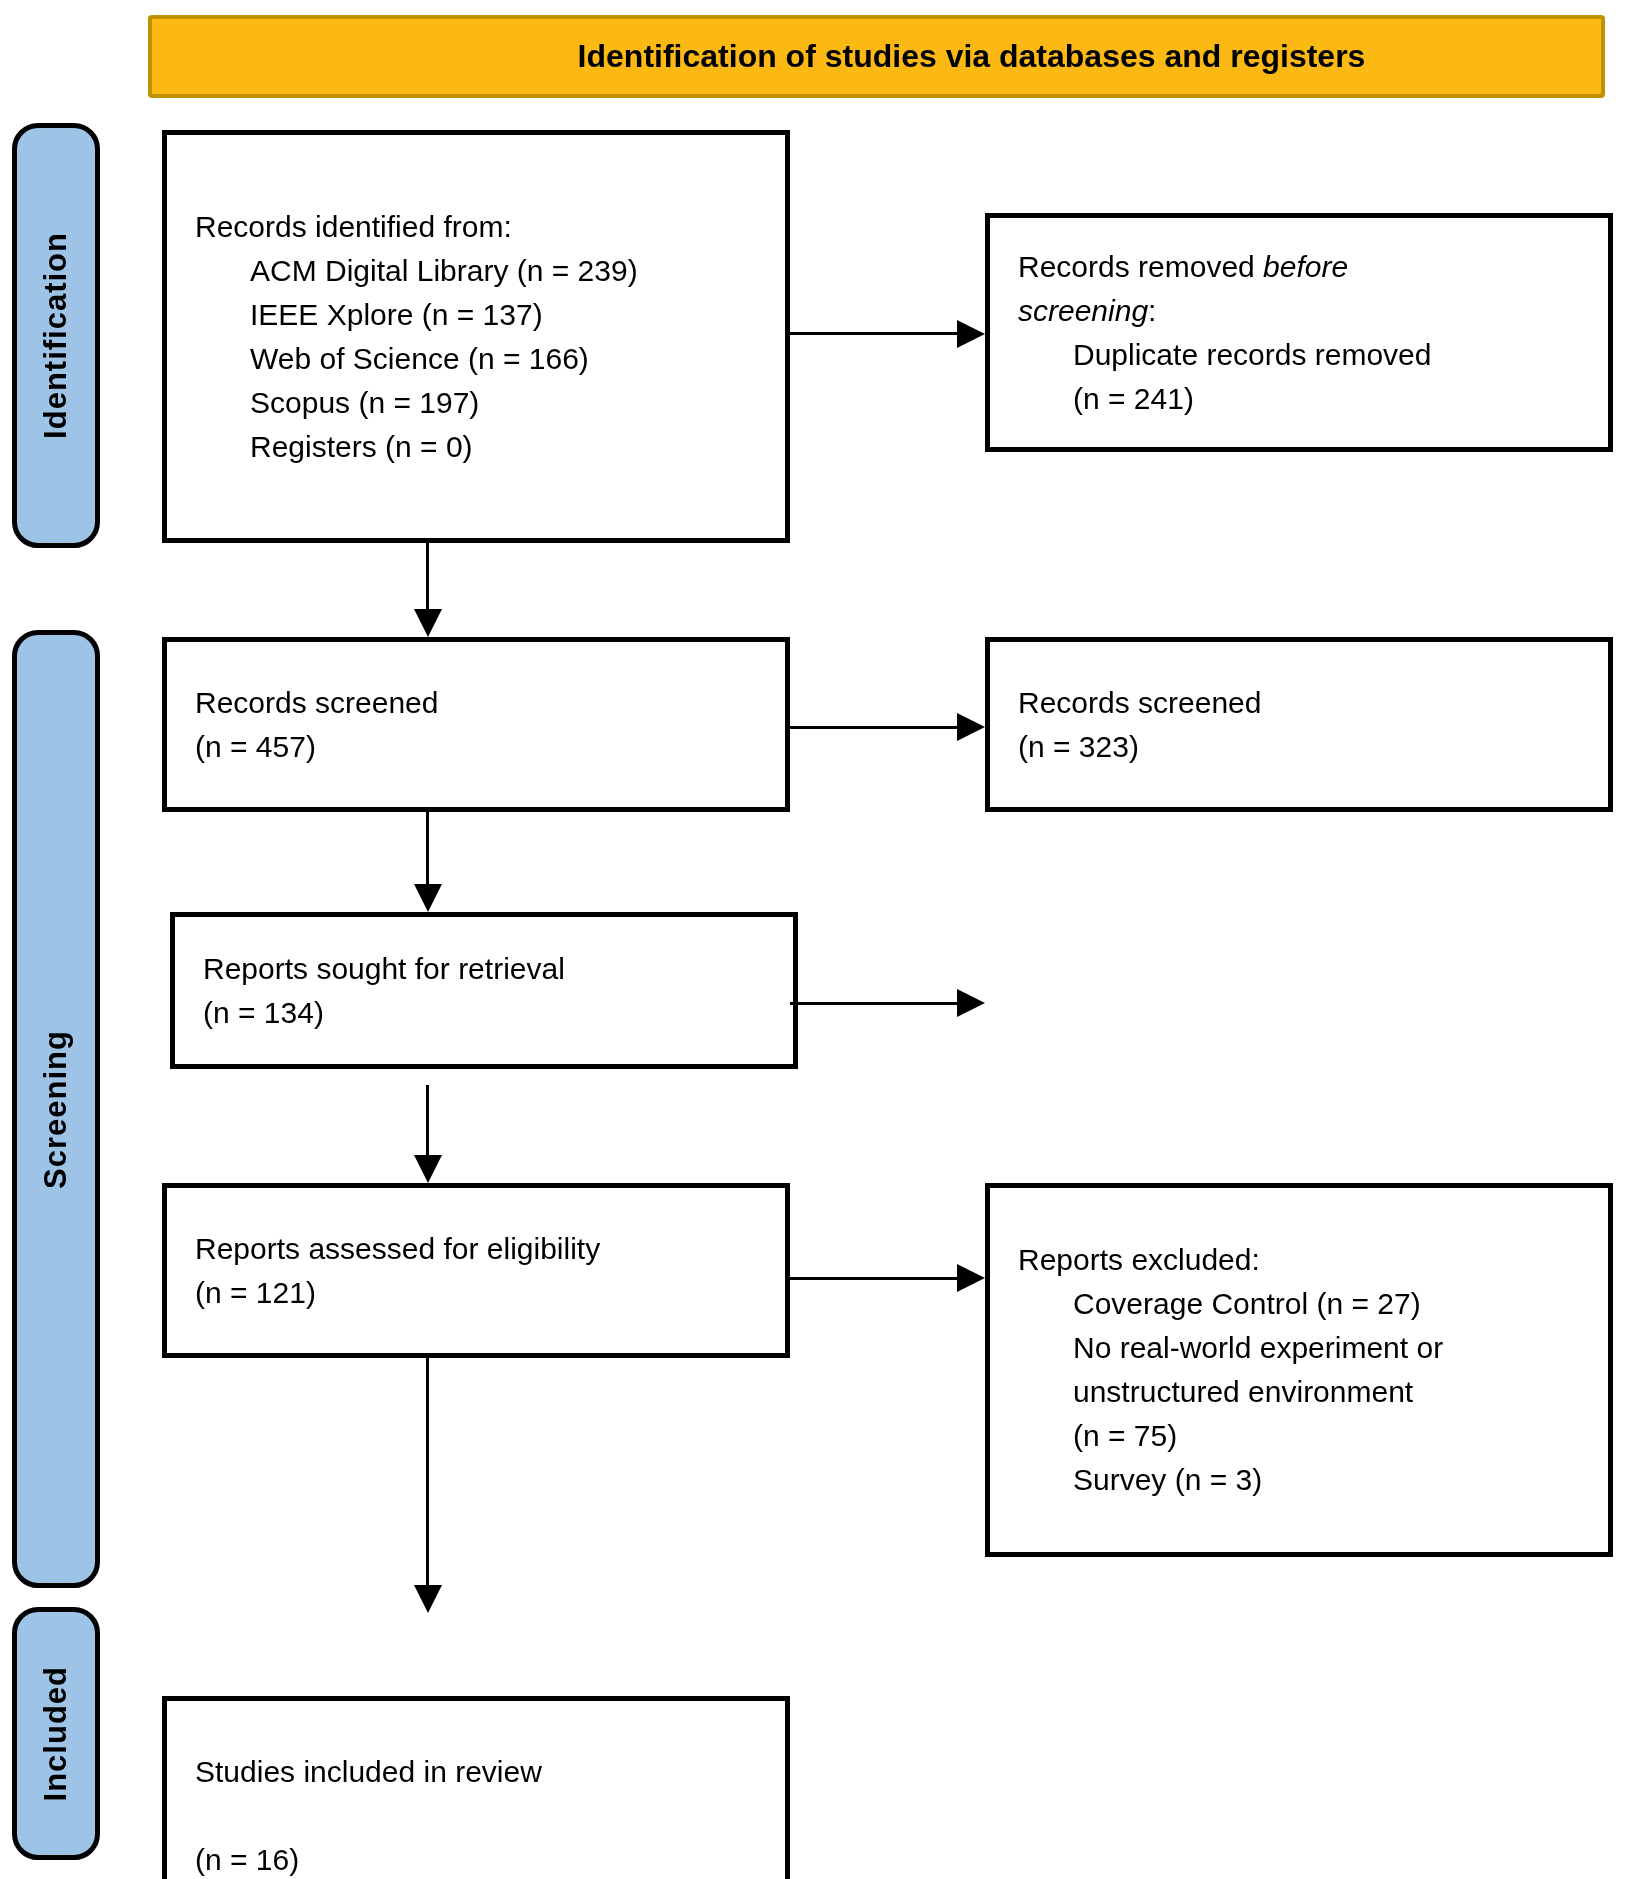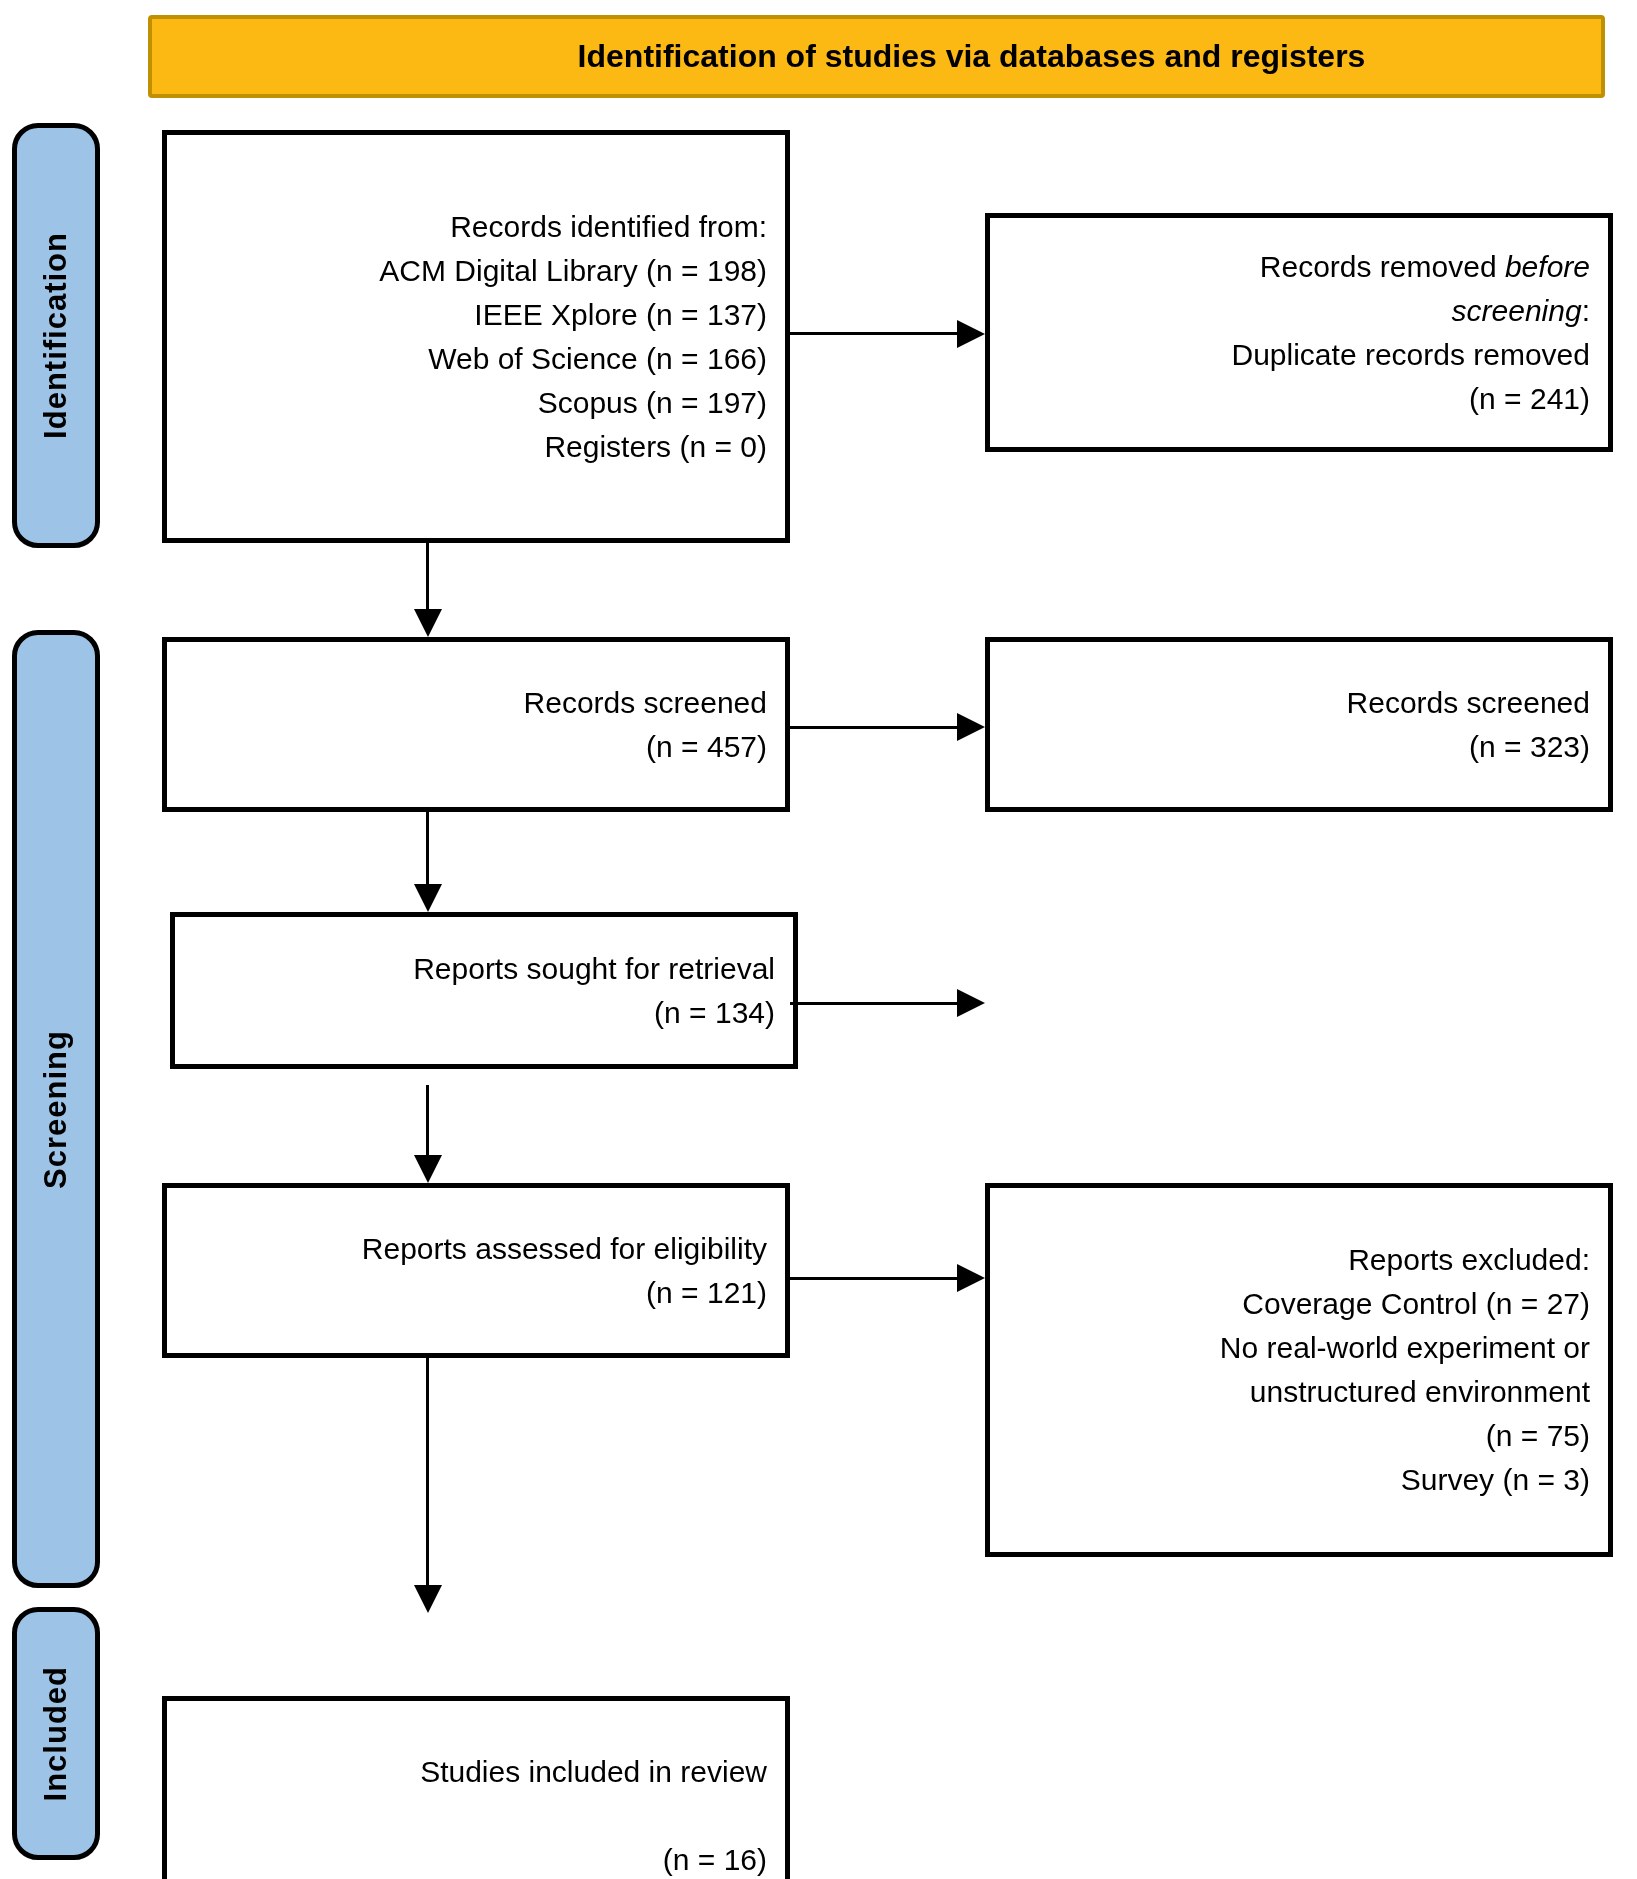--- a/index.html
+++ b/index.html
@@ -35,21 +35,21 @@
     font-weight:bold;font-size:31px;letter-spacing:1px;
     white-space:nowrap;
   }
   .box{
     position:absolute;
     box-sizing:border-box;
     background:#ffffff;
     border:5px solid #000;
     display:flex;flex-direction:column;justify-content:center;
     padding:10px 18px 10px 28px;
-    font-size:30px;line-height:44px;text-align:right;
+    font-size:30px;line-height:44px;
   }
   .indent{margin-left:55px;}
   .vline{position:absolute;width:3px;background:#000;}
   .hline{position:absolute;height:3px;background:#000;}
   .head-down{position:absolute;width:0;height:0;
     border-left:14px solid transparent;border-right:14px solid transparent;
     border-top:28px solid #000;}
   .head-right{position:absolute;width:0;height:0;
     border-top:14px solid transparent;border-bottom:14px solid transparent;
     border-left:28px solid #000;}
@@ -69,21 +69,21 @@
   </div>
   <div class="stage" style="top:630px;height:958px;">
     <span>Screening</span>
   </div>
   <div class="stage" style="top:1607px;height:253px;">
     <span>Included</span>
   </div>
 
   <div class="box" style="left:162px;top:130px;width:628px;height:413px;">
     <div>Records identified from:</div>
-    <div class="indent">ACM Digital Library (n = 198)</div>
+    <div class="indent">ACM Digital Library (n = 239)</div>
     <div class="indent">IEEE Xplore (n = 137)</div>
     <div class="indent">Web of Science (n = 166)</div>
     <div class="indent">Scopus (n = 197)</div>
     <div class="indent">Registers (n = 0)</div>
   </div>
 
   <div class="box" style="left:162px;top:637px;width:628px;height:175px;">
     <div>Records screened</div>
     <div>(n = 457)</div>
   </div>

